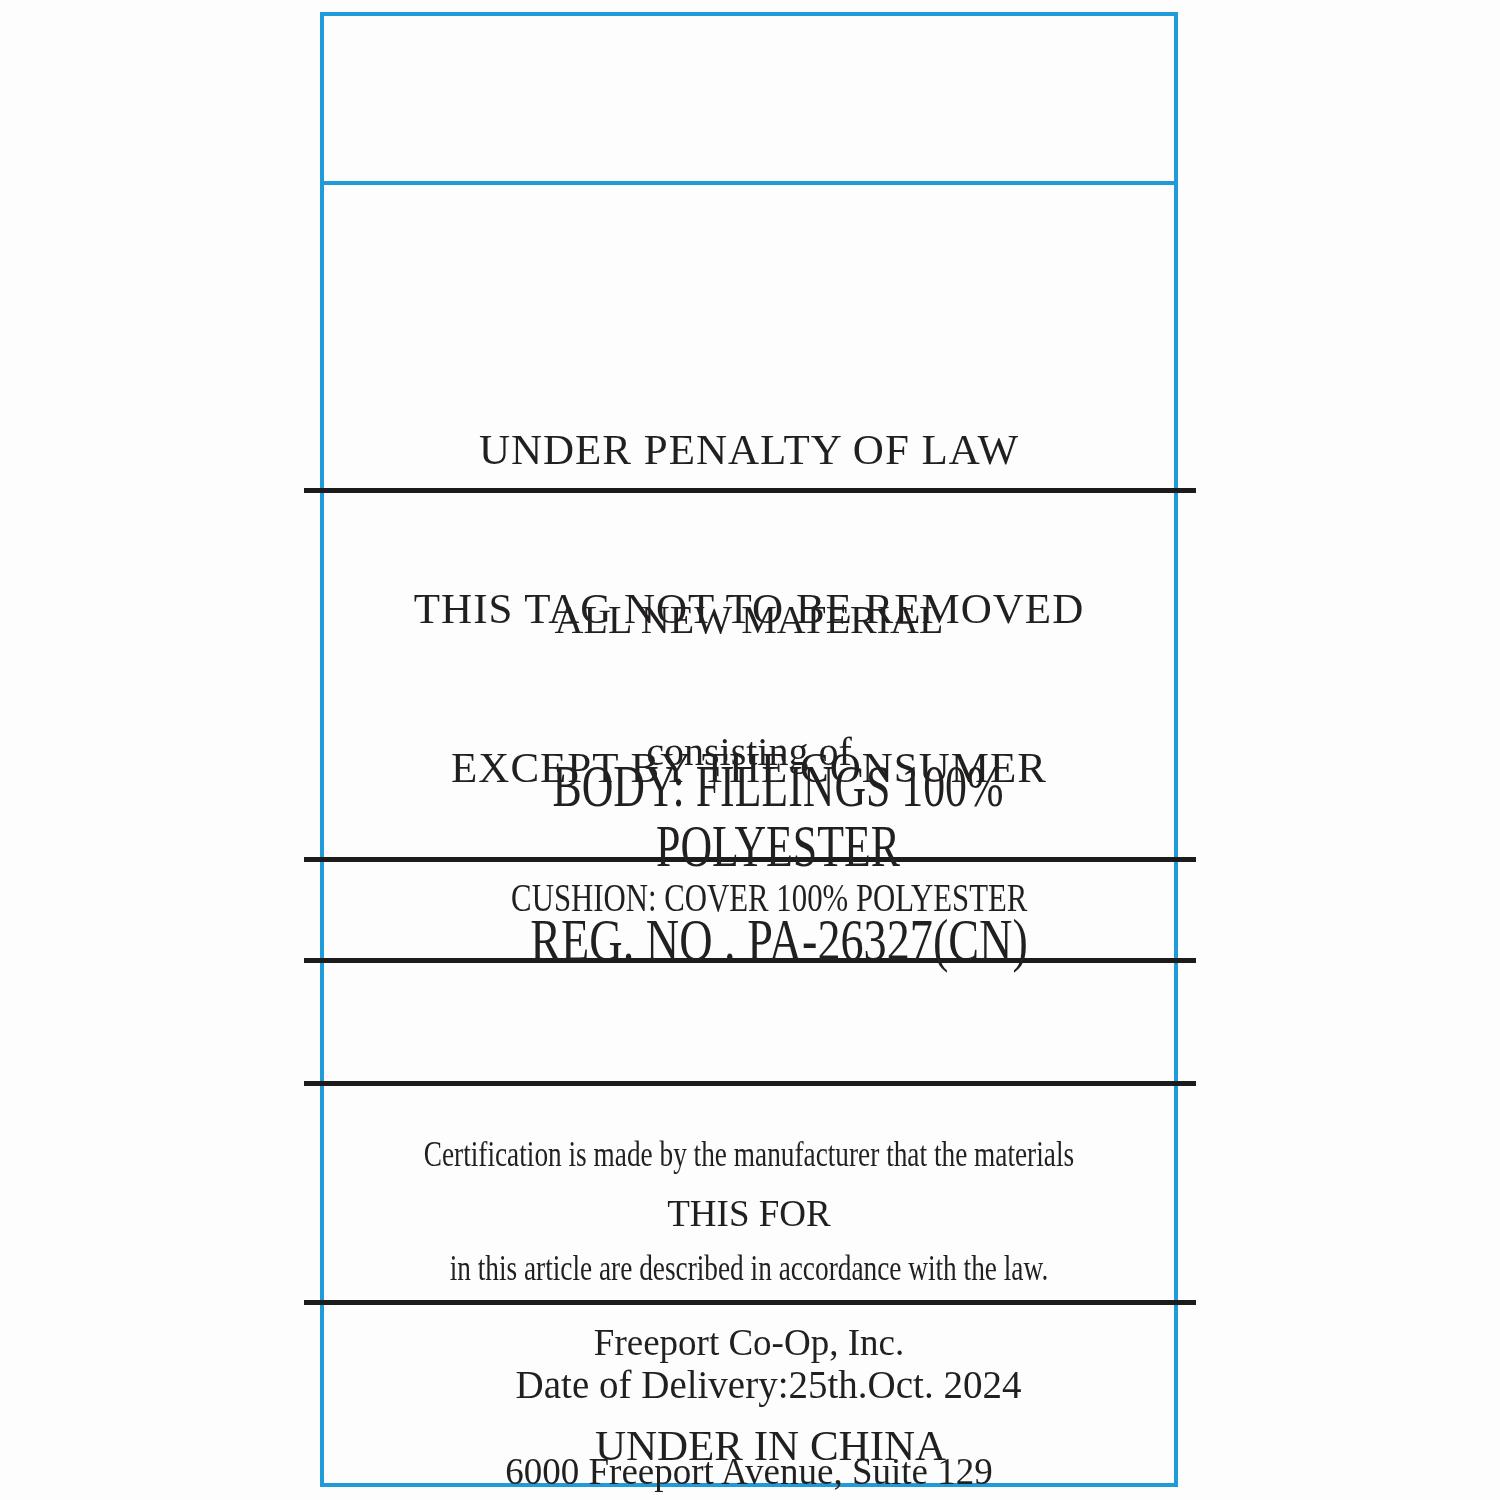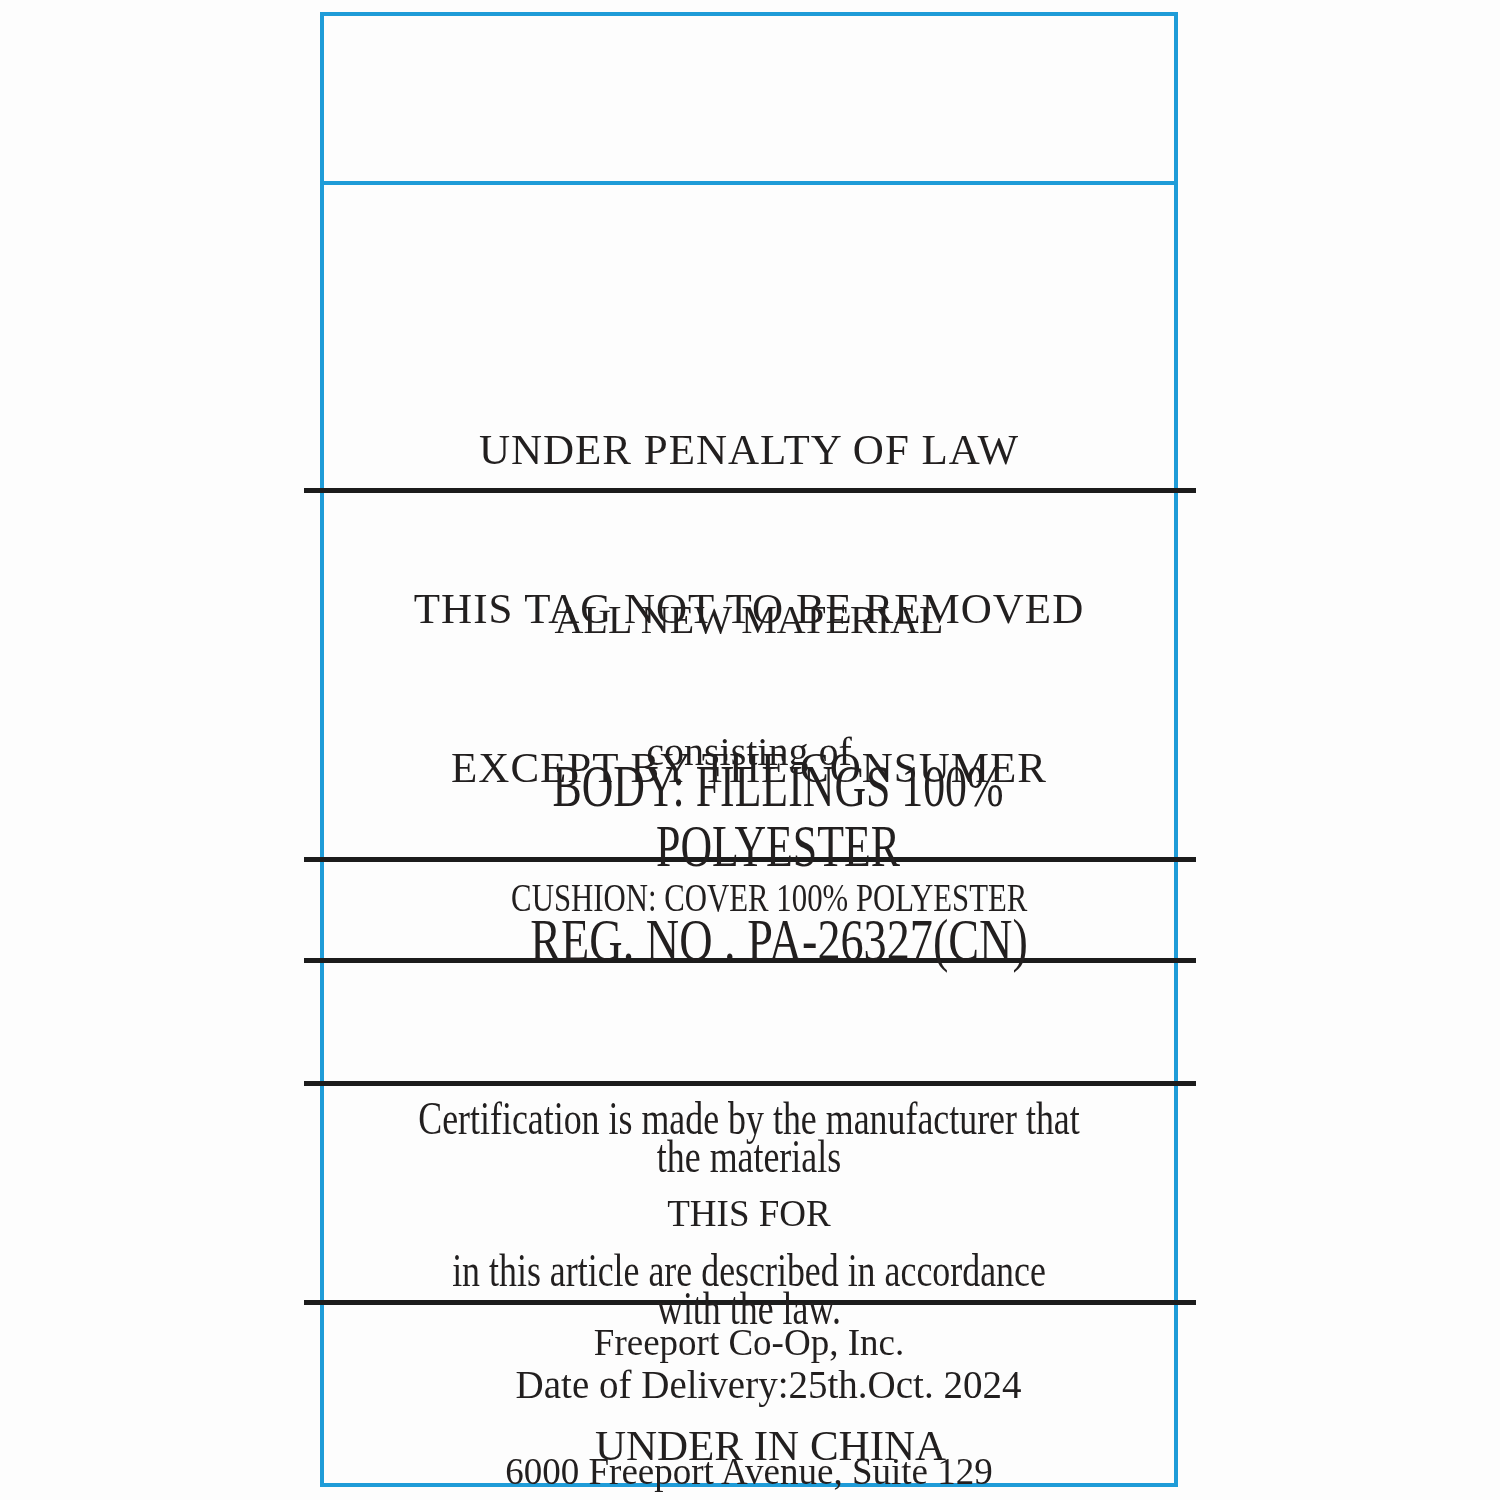--- a/index.html
+++ b/index.html
@@ -44,21 +44,21 @@
   .line{white-space:pre-wrap;}
   .squeeze{display:inline-block;transform-origin:50% 50%;}
   .penalty{top:317px;font-size:43px;line-height:53px;letter-spacing:1px;}
   .material-head{top:510px;font-size:40px;line-height:44px;}
   .body-line{top:636px;font-size:60px;line-height:60px;margin-left:29px;}
   .body-line .squeeze{transform:scaleX(0.73);}
   .cushion-line{top:808px;font-size:40px;line-height:60px;}
   .cushion-line .squeeze{transform:scaleX(0.77);}
   .reg-line{top:850px;font-size:60px;line-height:60px;}
   .reg-line .squeeze{transform:scaleX(0.77);}
-  .cert{top:948px;font-size:46px;line-height:38px;}
+  .cert{top:984px;font-size:35px;line-height:38px;}
   .cert .squeeze{transform:scaleX(0.78);}
   .made-for{top:1106px;font-size:37px;line-height:43px;}
   .date-line{top:1325px;font-size:39px;line-height:40px;text-align:center;}
   .china-line{top:1380px;font-size:43px;line-height:44px;}
 </style>
 </head>
 <body>
 
 <div class="canvas">
 

